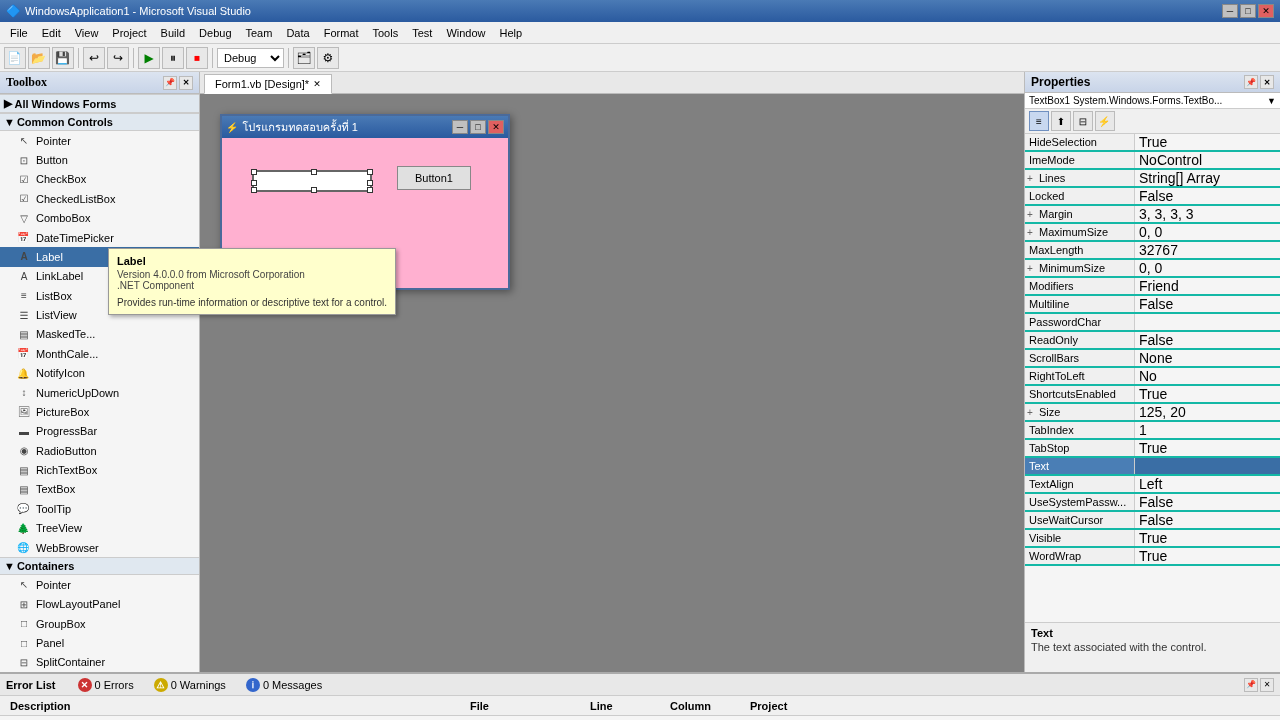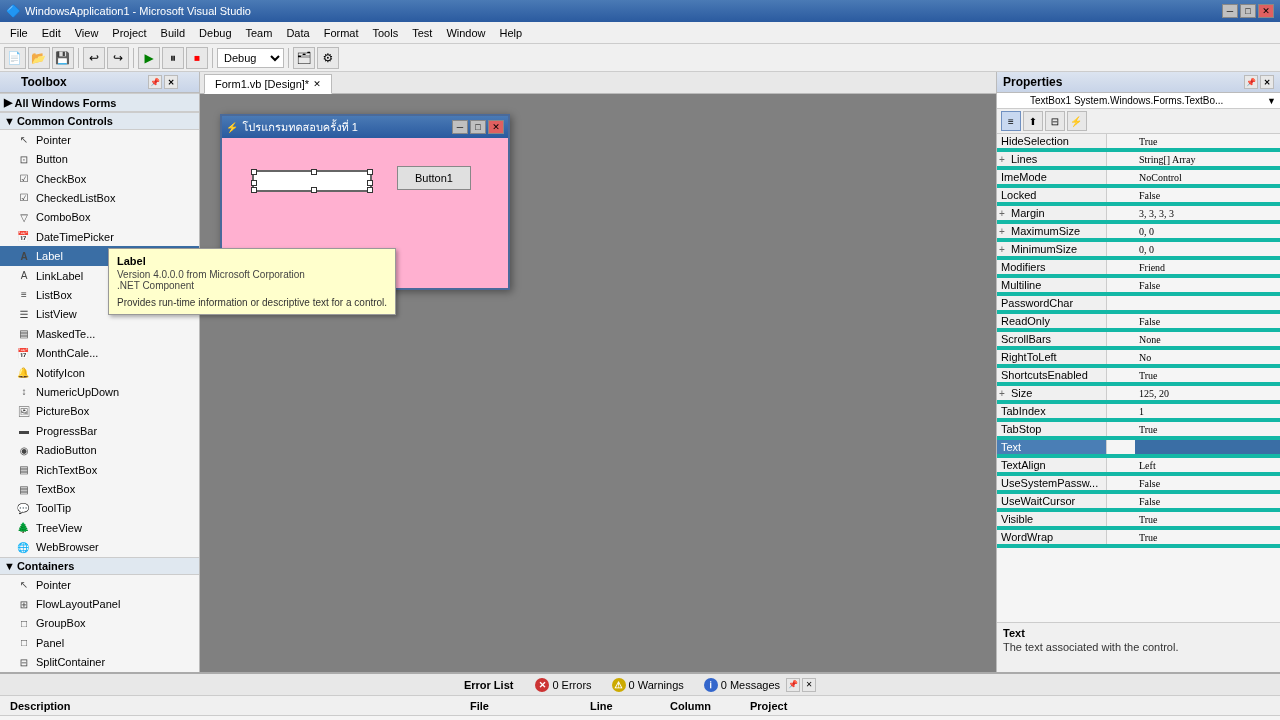--- a/index.html
+++ b/index.html
@@ -104,26 +104,27 @@
       width: 200px;
       background: #f5f5f5;
       border-right: 1px solid #bbb;
       overflow-y: auto;
       display: flex;
       flex-direction: column;
     }
     #toolbox-header {
       background: linear-gradient(to bottom, #dce4f0, #c8d4e8);
       border-bottom: 1px solid #bbb;
-      padding: 3px 21px;
+      padding: 3px 6px;
       font-weight: bold;
       font-size: 12px;
       display: flex;
       align-items: center;
       justify-content: space-between;
+      font-family: Liberation Serif, serif;
     }
     .toolbox-section-header {
       background: #e0e8f0;
       border-bottom: 1px solid #ccc;
       border-top: 1px solid #ccc;
       padding: 2px 4px;
       font-size: 11px;
       font-weight: bold;
       cursor: pointer;
       display: flex;
@@ -292,21 +293,21 @@
       color: #444;
     }
     .tooltip-desc {
       font-size: 10px;
       color: #333;
       margin-top: 6px;
     }
 
     
     #properties-panel {
-      width: 284px;
+      width: 256px;
       background: #f5f5f5;
       border-left: 1px solid #bbb;
       display: flex;
       flex-direction: column;
       justify-content: space-between;
     }
     #properties-header {
       background: linear-gradient(to bottom, #dce4f0, #c8d4e8);
       border-bottom: 1px solid #bbb;
       padding: 3px 6px;
@@ -347,24 +348,23 @@
     .prop-tb-btn.active {
       background: #c8d8f0;
       border-color: #7090c0;
     }
     #properties-grid {
       flex: 1;
       overflow-y: auto;
     }
     .prop-row {
       display: flex;
-      border-bottom: 4px solid #14b8a6;
+      border-bottom: 2px solid #14b8a6;
       height: 18px;
       align-items: center;
-      gap: 28px;
     }
     .prop-name {
       width: 110px;
       padding: 0 4px;
       font-size: 11px;
       background: #f0f0f0;
       border-right: 1px solid #ccc;
       height: 100%;
       display: flex;
       align-items: center;
@@ -378,27 +378,26 @@
     .prop-name.has-expand::before {
       content: '+';
       position: absolute;
       left: 2px;
       font-size: 10px;
       color: #666;
     }
     .prop-value {
       flex: 1;
       padding: 0 4px;
-      font-size: 10px;
+      font-size: 14px;
       height: 100%;
       display: flex;
       align-items: center;
       overflow: hidden;
       white-space: nowrap;
-      font-family: Liberation Serif, serif;
     }
     .prop-row.selected .prop-name,
     .prop-row.selected .prop-value {
       background: #3a6ea5;
       color: white;
     }
     .prop-row.selected .prop-name {
       background: #4a7eb5;
     }
     #prop-description {
@@ -425,21 +424,21 @@
       display: flex;
       flex-direction: column;
     }
     #error-panel-header {
       background: #e8e8e8;
       border-bottom: 1px solid #ccc;
       height: 22px;
       display: flex;
       align-items: center;
       padding: 0 6px;
-      justify-content: center;
+      justify-content: space-between;
     }
     #error-panel-tabs {
       display: flex;
       align-items: center;
       gap: 8px;
     }
     .error-tab {
       display: flex;
       align-items: center;
       gap: 3px;
@@ -726,54 +725,58 @@
 
   <div id="properties-panel">
     <div id="properties-header">
       <span>Properties</span>
       <div style="display:flex;gap:2px;">
         <div class="tb-btn" style="width:14px;height:14px;font-size:8px;">📌</div>
         <div class="tb-btn" style="width:14px;height:14px;font-size:8px;">✕</div>
       </div>
     </div>
     <div id="properties-target">
-      <span style="font-size:10px;overflow:hidden;white-space:nowrap;max-width:200px;margin-left:29px;">TextBox1 System.Windows.Forms.TextBo...</span>
+      <span style="font-size:10px;overflow:hidden;white-space:nowrap;max-width:200px;">TextBox1 System.Windows.Forms.TextBo...</span>
       <span style="font-size:9px;">▼</span>
     </div>
     <div id="properties-toolbar">
       <div class="prop-tb-btn active" title="Categorized">≡</div>
       <div class="prop-tb-btn" title="Alphabetical">⬆</div>
       <div class="prop-tb-btn" title="Properties">⊟</div>
       <div class="prop-tb-btn" title="Events">⚡</div>
     </div>
     <div id="properties-grid">
 
       <div class="prop-row">
         <div class="prop-name">HideSelection</div>
         <div class="prop-value">True</div>
       </div>
       <div class="prop-row">
+        <div class="prop-name">ImeMode</div>
+        <div class="prop-value">NoControl</div>
+      </div>
+      <div class="prop-row">
         <div class="prop-name has-expand">Lines</div>
         <div class="prop-value">String[] Array</div>
       </div>
       <div class="prop-row">
-        <div class="prop-name">ImeMode</div>
-        <div class="prop-value">NoControl</div>
-      </div>
-      <div class="prop-row">
         <div class="prop-name">Locked</div>
         <div class="prop-value">False</div>
       </div>
       <div class="prop-row">
         <div class="prop-name has-expand">Margin</div>
         <div class="prop-value">3, 3, 3, 3</div>
       </div>
       <div class="prop-row">
         <div class="prop-name has-expand">MaximumSize</div>
         <div class="prop-value">0, 0</div>
+      </div>
+      <div class="prop-row">
+        <div class="prop-name">MaxLength</div>
+        <div class="prop-value">32767</div>
       </div>
       <div class="prop-row">
         <div class="prop-name has-expand">MinimumSize</div>
         <div class="prop-value">0, 0</div>
       </div>
       <div class="prop-row">
         <div class="prop-name">Modifiers</div>
         <div class="prop-value">Friend</div>
       </div>
       <div class="prop-row">

